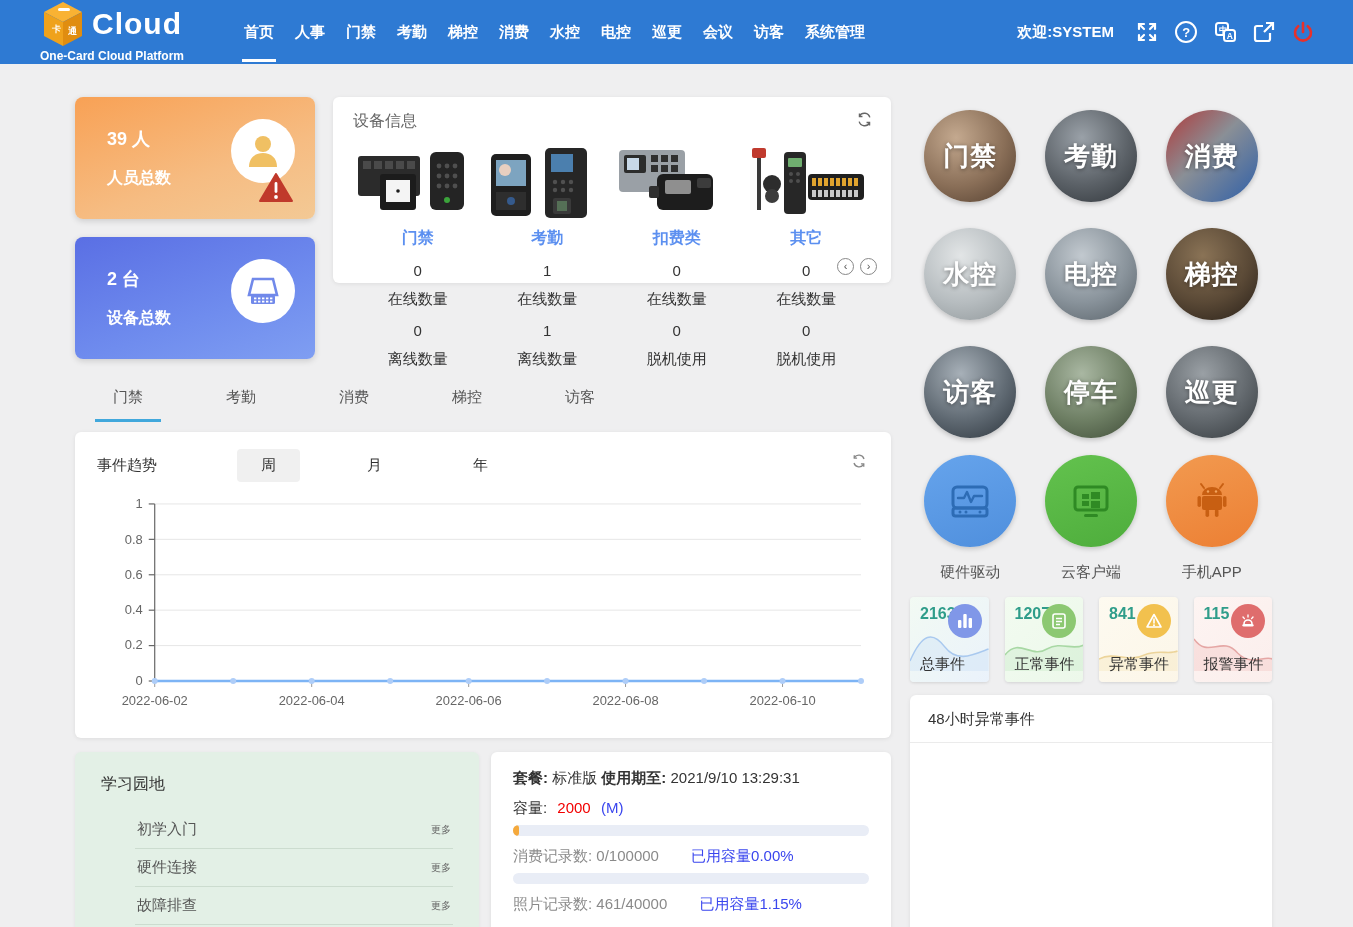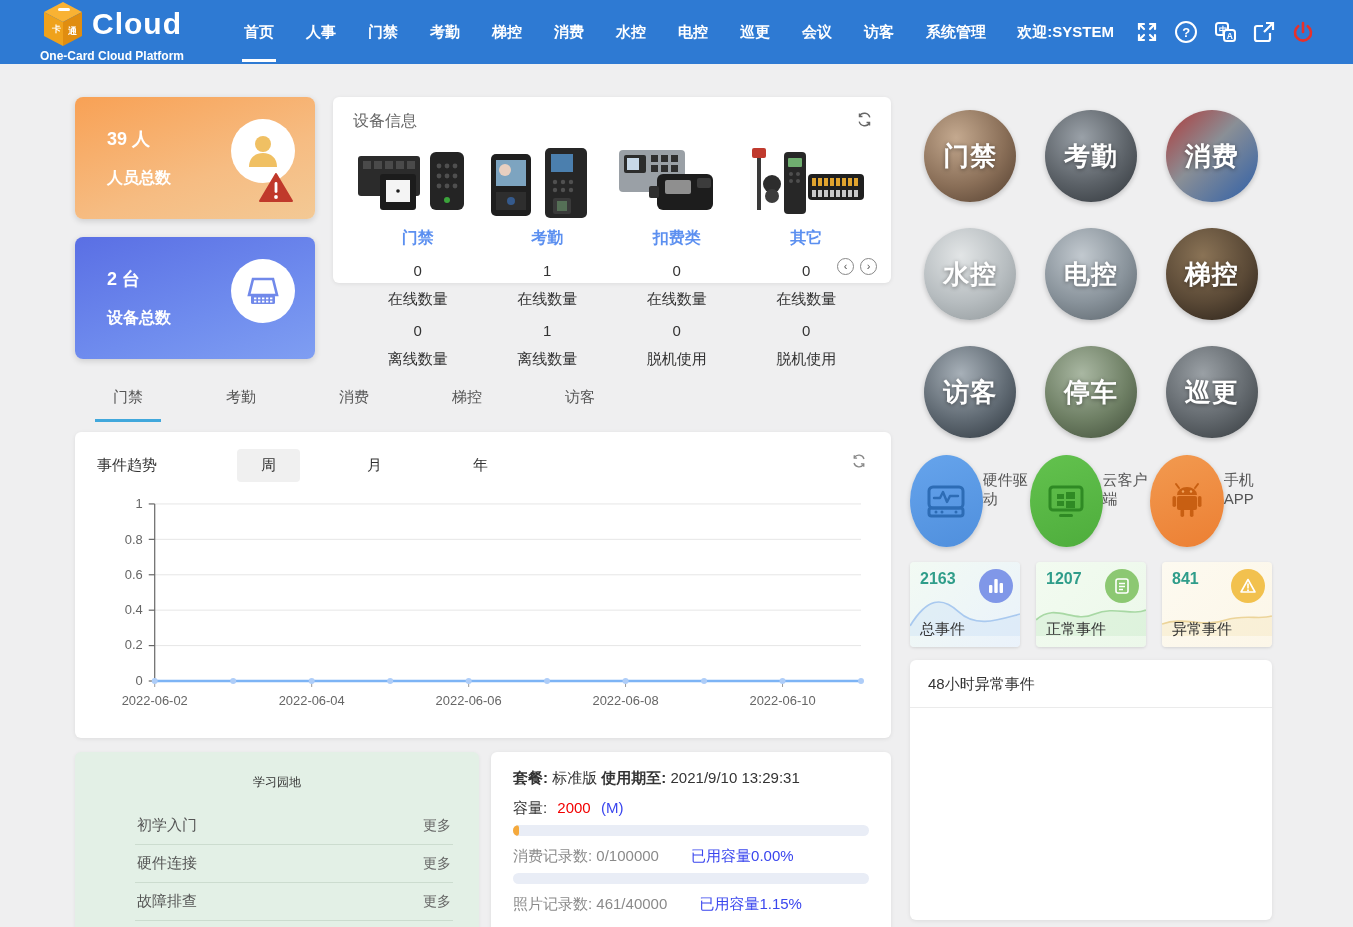--- a/index.html
+++ b/index.html
@@ -5,21 +5,21 @@
   * { margin:0; padding:0; box-sizing:border-box; }
   html,body { width:1353px; height:927px; overflow:hidden; }
   body { font-family:"Liberation Sans","DejaVu Sans",sans-serif; background:#efeff0; position:relative; }
 
   
   .navbar { height:64px; background:#2e7ad3; display:flex; align-items:center; padding:0 38px 0 40px; }
   .brand { display:flex; flex-direction:column; align-items:center; margin-right:58px; }
   .brand-top { display:flex; align-items:center; gap:8px; }
   .brand-title { color:#fff; font-size:30px; font-weight:bold; letter-spacing:1px; }
   .brand-sub { color:#fff; font-size:12px; font-weight:bold; margin-top:2px; }
-  .nav-items { display:flex; align-items:center; gap:28px; flex:1; }
+  .nav-items { display:flex; align-items:center; gap:17px; flex:1; }
   .nav-item { color:#fff; font-size:15px; font-weight:bold; padding:20px 2px 17px; cursor:pointer; border-bottom:3px solid transparent; white-space:nowrap; }
   .nav-item.active { border-bottom-color:#fff; }
   .nav-right { display:flex; align-items:center; gap:15px; }
   .welcome { color:#fff; font-size:15px; font-weight:bold; margin-right:6px; white-space:nowrap; }
   .nav-icon { width:24px; height:24px; cursor:pointer; display:block; }
 
   
   .main { display:flex; padding:33px 0 0 75px; gap:19px; }
   .left-col { width:816px; }
   .right-col { width:362px; }
@@ -59,25 +59,25 @@
   .chart-head { display:flex; align-items:center; }
   .chart-title { color:#333; font-size:15px; width:140px; }
   .range-btn { color:#333; font-size:15px; padding:7px 24px; border-radius:4px; margin-right:43px; cursor:pointer; }
   .range-btn.active { background:#f0f0f0; }
   .chart-refresh { position:absolute; top:21px; right:24px; width:16px; height:16px; cursor:pointer; }
   .chart-svg { margin-top:10px; width:100%; }
 
   
   .bottom-row { display:flex; gap:12px; margin-top:14px; }
   .learning { width:404px; height:250px; background:#e3f0e6; border-radius:6px; padding:22px 26px 0; box-shadow:0 1px 4px rgba(0,0,0,.06); }
-  .learning-title { color:#333; font-size:12px;text-align:center; }
+  .learning-title { color:#333; font-size:16px; }
   .learning-list { margin:16px 0 0 34px; }
   .learning-item { display:flex; justify-content:space-between; align-items:center; padding:9px 2px; border-bottom:1px solid #ccdccf;gap:16px; }
   .learning-item .lbl { color:#555; font-size:15px; cursor:pointer; }
-  .learning-item .more { color:#666; font-size:14px; cursor:pointer; }
+  .learning-item .more { color:#666; font-size:10px; cursor:pointer; }
 
   .plan { flex:1; height:250px; padding:17px 22px; font-size:15px; }
   .plan-line1 { color:#333; }
   .plan-line1 b { font-weight:bold; }
   .plan-cap { margin-top:11px; color:#333; }
   .cap-val { color:#f20000; margin:0 6px; }
   .cap-unit { color:#3a46ee; }
   .rec-row { margin-top:11px; color:#8a8a8a; }
   .rec-usage { color:#3a46ee; margin-left:28px; }
   .bar-track { margin-top:7px; height:11px; background:#e9edf6; border-radius:6px; overflow:hidden; }
@@ -92,21 +92,21 @@
   .c-kaoqin  { background:radial-gradient(circle at 40% 30%,#9aa1a8,#5c6268 55%,#2e3338); }
   .c-xiaofei { background:linear-gradient(135deg,#b03a3a 0%,#8a8f96 45%,#2e5fa8 100%); }
   .c-shuikong{ background:radial-gradient(circle at 40% 30%,#e2e5e6,#b7bdc0 55%,#8d9497); }
   .c-diankong{ background:radial-gradient(circle at 40% 30%,#c2c9cf,#89939b 55%,#565f66); }
   .c-tikong  { background:radial-gradient(circle at 40% 30%,#8a7356,#5a4936 55%,#261e17); }
   .c-fangke  { background:radial-gradient(circle at 40% 30%,#a7b0b8,#606a73 55%,#2b333b); }
   .c-tingche { background:radial-gradient(circle at 40% 30%,#a9b7a2,#6e7f64 55%,#3d4a36); }
   .c-xungeng { background:radial-gradient(circle at 40% 30%,#9aa0a5,#62686d 55%,#33383c); }
 
   .apps-row { display:grid; grid-template-columns:repeat(3,1fr); margin-top:4px; }
-  .app-cell { display:flex; }
+  .app-cell { display:flex; flex-direction:column; align-items:center; }
   .app-circle { width:92px; height:92px; border-radius:50%; display:flex; align-items:center; justify-content:center; cursor:pointer; box-shadow:0 2px 5px rgba(0,0,0,.18); }
   .a-blue { background:linear-gradient(160deg,#66a4ec,#4f8fdd); }
   .a-green{ background:linear-gradient(160deg,#63c24e,#4ead3c); }
   .a-orange{ background:linear-gradient(160deg,#f29a50,#ec7f33); }
   .app-label { margin-top:16px; color:#555; font-size:15px; }
 
   .stats-row { display:flex; gap:16px; margin-top:15px; }
   .stat-card { flex:1; height:85px; border-radius:4px; position:relative; padding:8px 10px; overflow:hidden; box-shadow:0 1px 3px rgba(0,0,0,.12); cursor:pointer; }
   .s0 { background:linear-gradient(135deg,#f2faf3,#eaf2fb); }
   .s1 { background:linear-gradient(135deg,#f2fbf0,#ecf8ea); }
@@ -650,19 +650,36 @@
           </svg>
         <div class="stat-icon i-amber">
             <svg width="18" height="18" viewBox="0 0 18 18">
               <path d="M9 2.5 L16 15 H2 Z" fill="none" stroke="#fff" stroke-width="1.6" stroke-linejoin="round"></path>
               <line x1="9" y1="7" x2="9" y2="11" stroke="#fff" stroke-width="1.6" stroke-linecap="round"></line>
               <circle cx="9" cy="13.2" r="1" fill="#fff"></circle>
             </svg>
           </div>
         <div class="stat-label">异常事件</div>
       </div>
+      <div class="stat-card s3">
+        <div class="stat-num">115</div>
+        <svg class="stat-wave" viewBox="0 0 90 46" preserveAspectRatio="none">
+            <path d="M0 14 C16 34 32 10 50 28 C66 42 80 30 90 34 L90 46 L0 46 Z" fill="#f2c6c4" opacity=".4"></path>
+            <path d="M0 14 C16 34 32 10 50 28 C66 42 80 30 90 34" fill="none" stroke="#e5a7a5" stroke-width="1.6"></path>
+          </svg>
+        <div class="stat-icon i-red">
+            <svg width="18" height="18" viewBox="0 0 18 18">
+              <path d="M5 12a4 4 0 0 1 8 0" fill="none" stroke="#fff" stroke-width="1.6"></path>
+              <rect x="3.4" y="12" width="11.2" height="2.6" rx="1.3" fill="#fff"></rect>
+              <line x1="9" y1="3" x2="9" y2="5" stroke="#fff" stroke-width="1.4" stroke-linecap="round"></line>
+              <line x1="4" y1="5" x2="5.4" y2="6.6" stroke="#fff" stroke-width="1.4" stroke-linecap="round"></line>
+              <line x1="14" y1="5" x2="12.6" y2="6.6" stroke="#fff" stroke-width="1.4" stroke-linecap="round"></line>
+            </svg>
+          </div>
+        <div class="stat-label">报警事件</div>
+      </div>
     </div>
 
     <div class="card recent-panel">
       <div class="recent-title">48小时异常事件</div>
     </div>
   </div>
 </div>
 
 </body></html>

